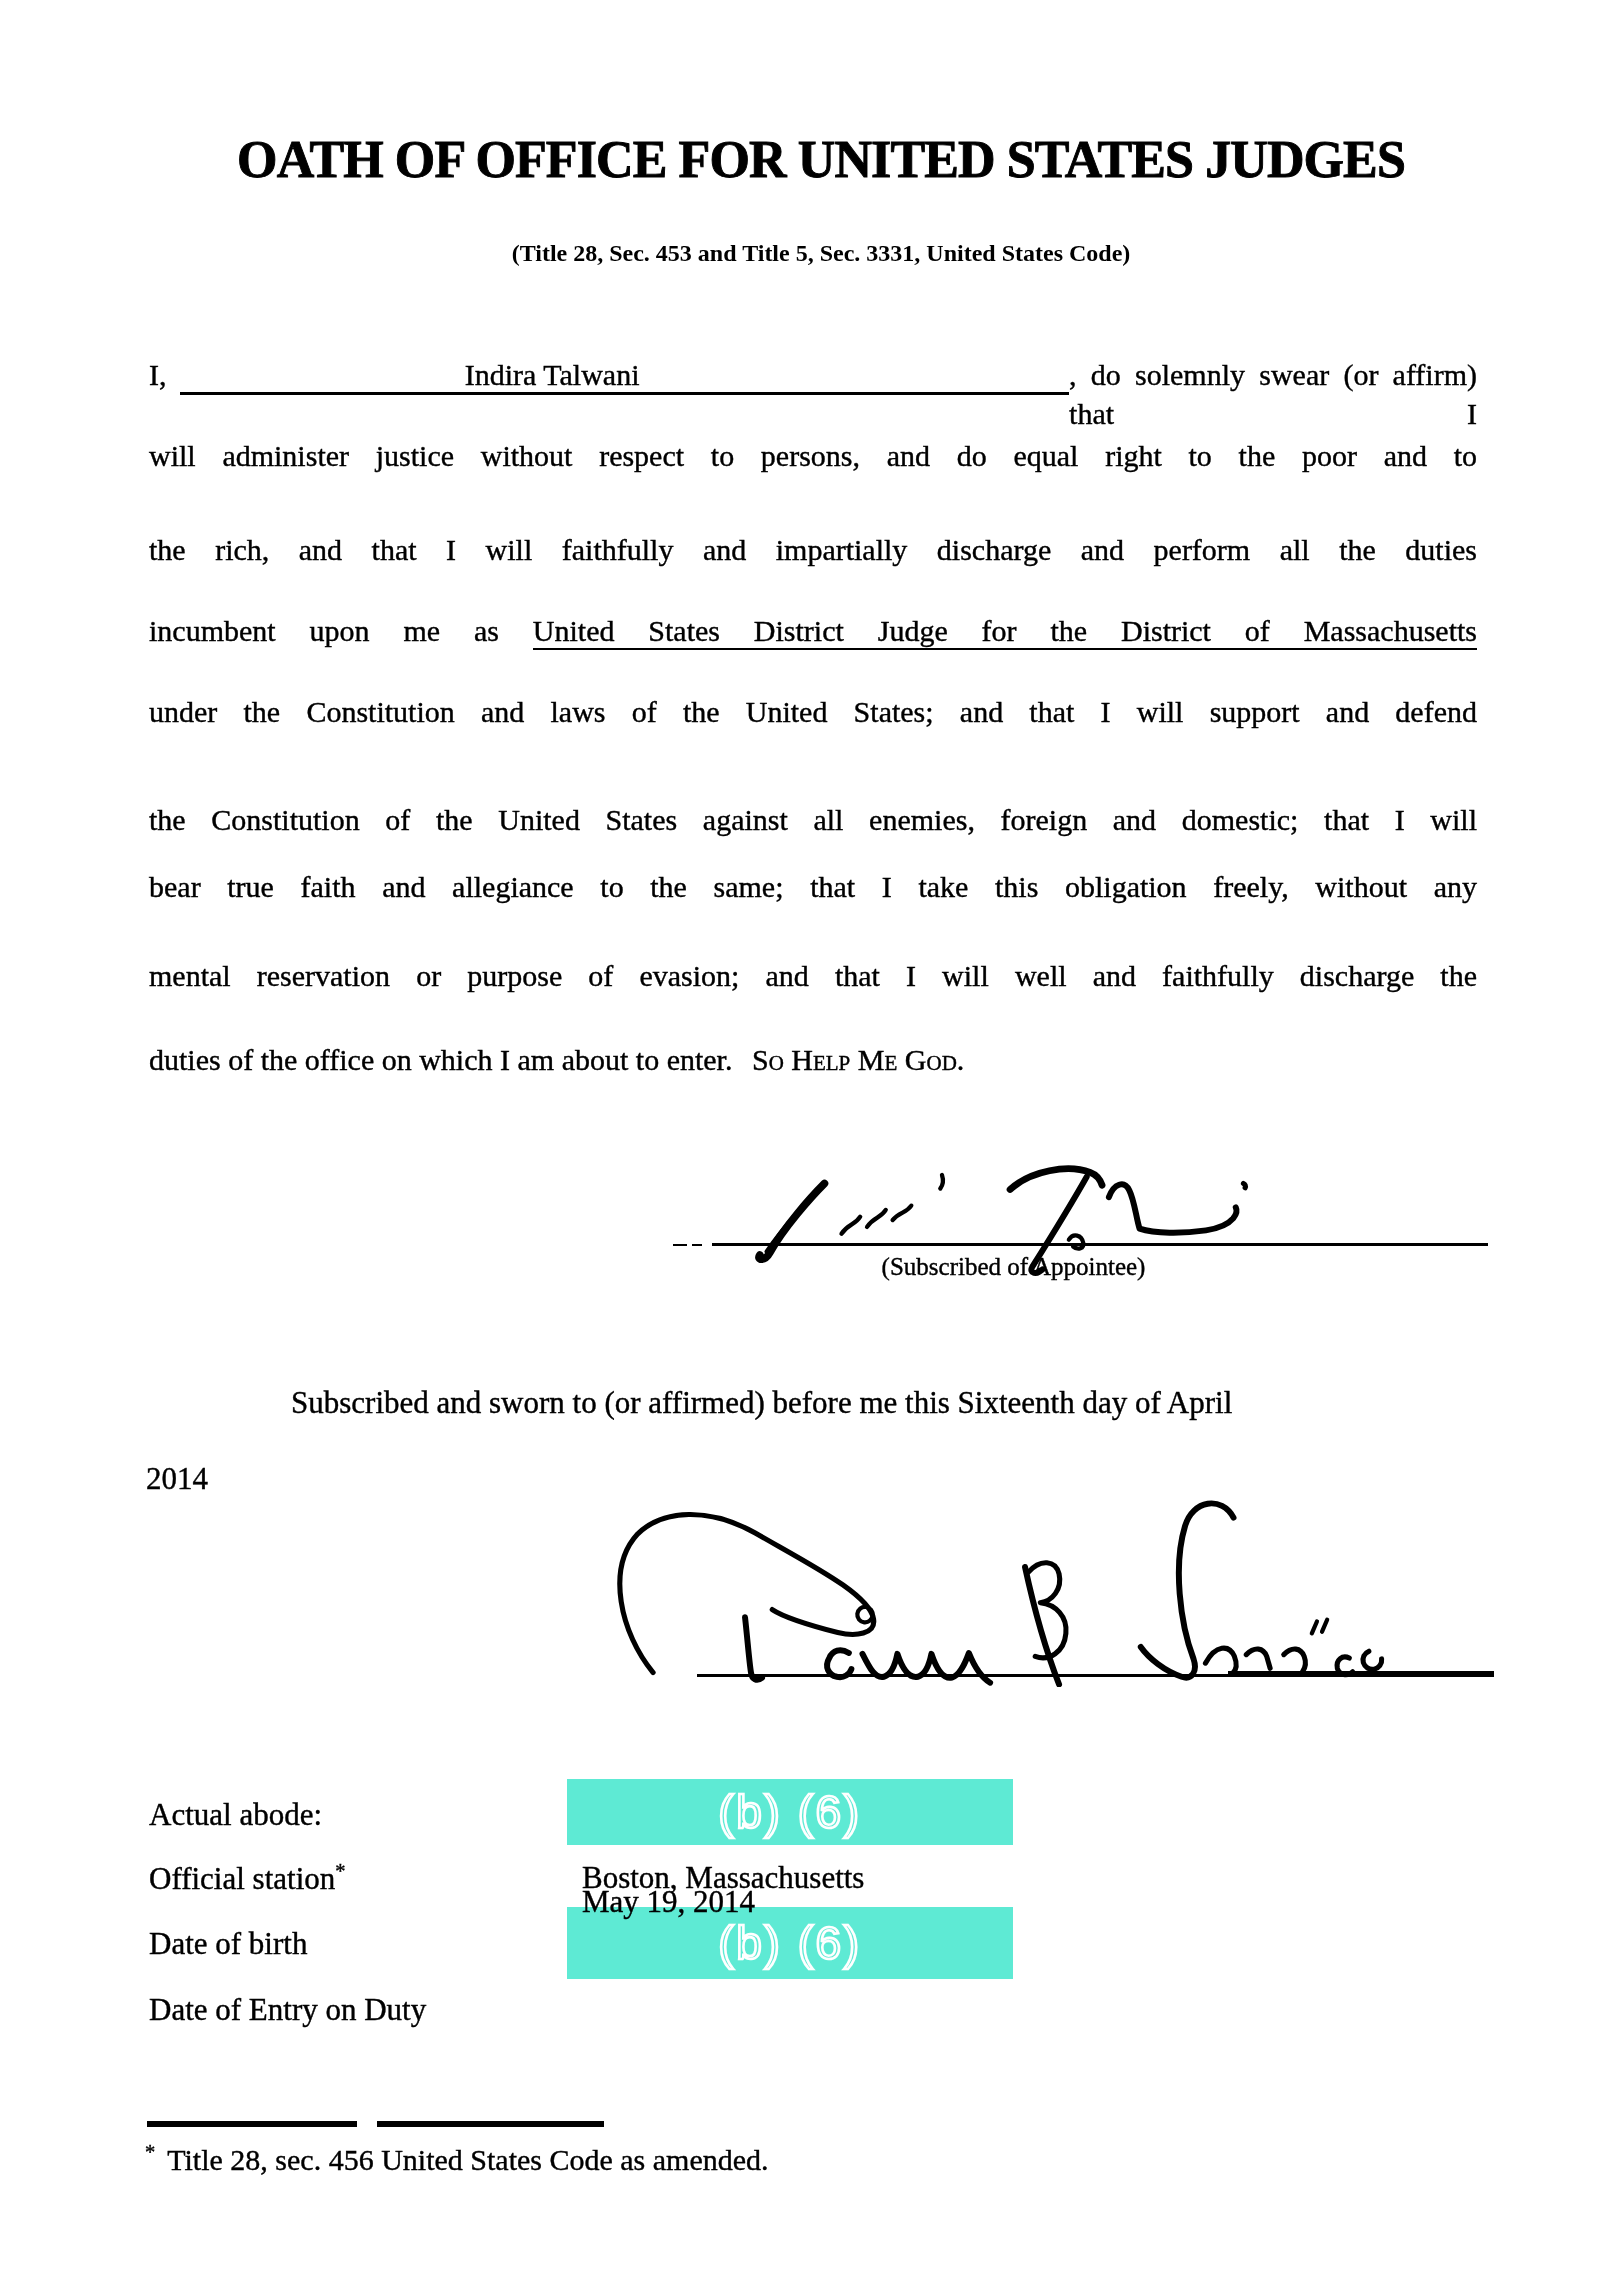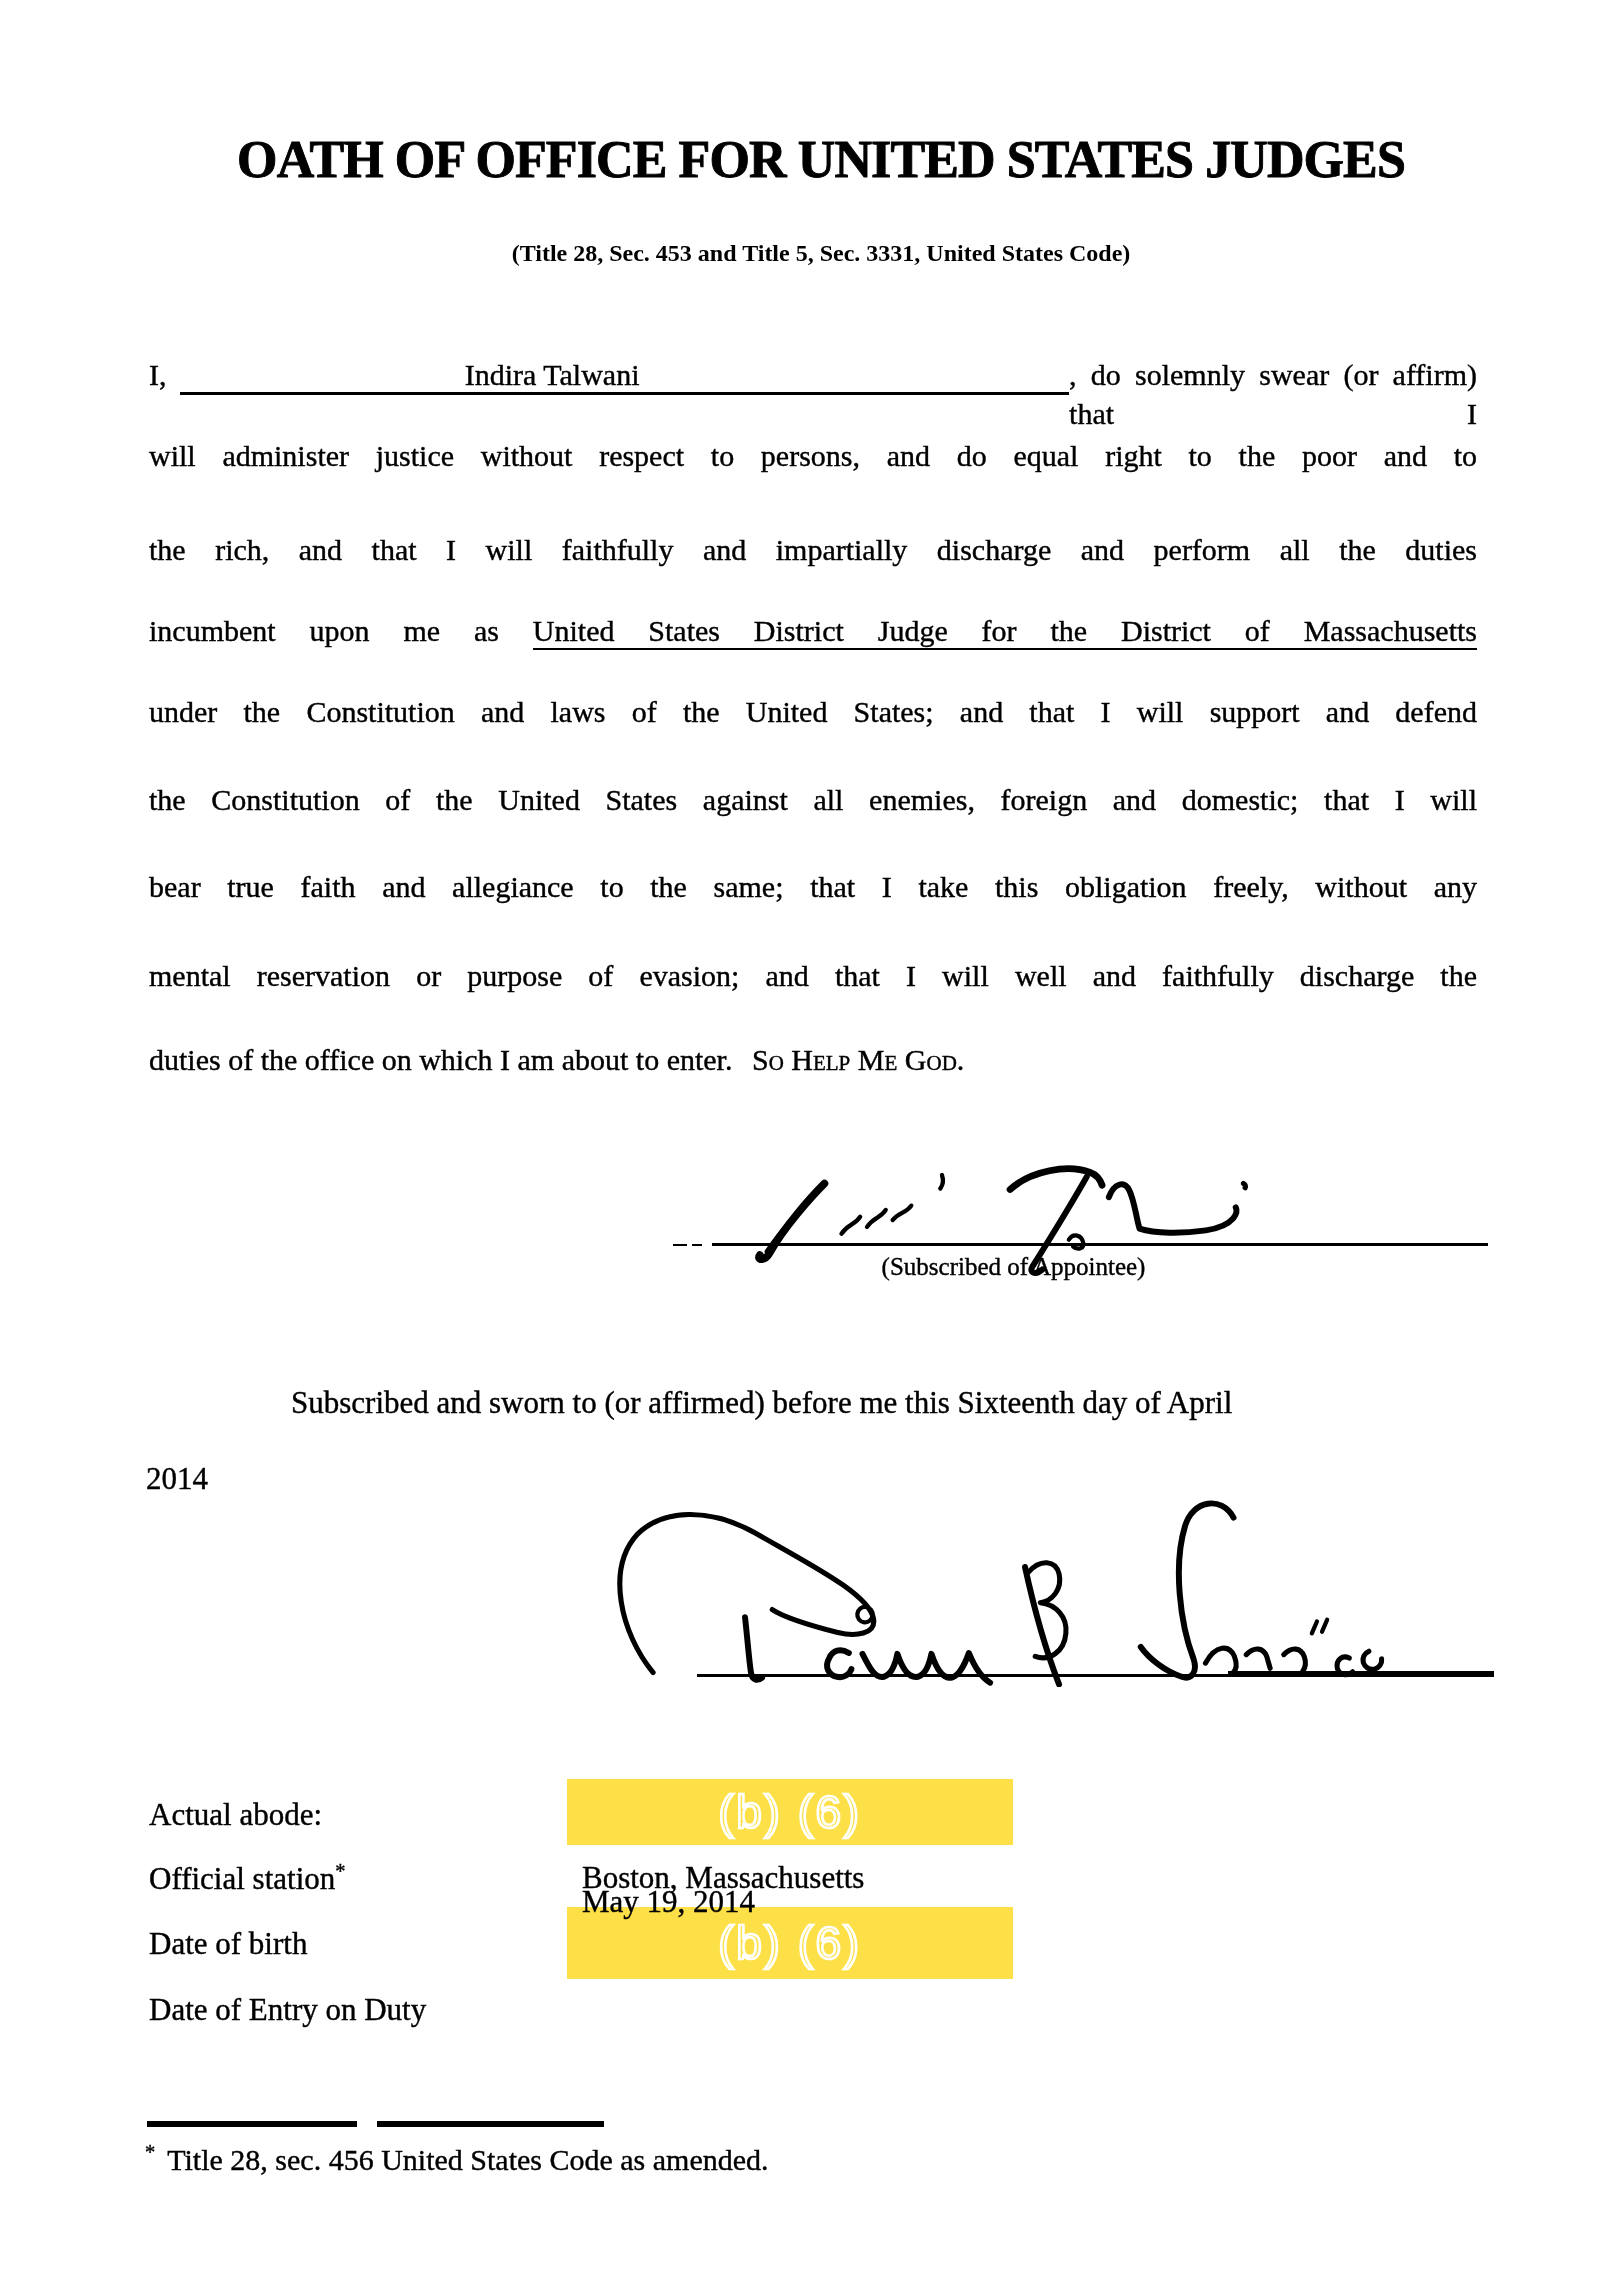--- a/index.html
+++ b/index.html
@@ -48,21 +48,21 @@
     position:absolute; left:816px; top:1253px; width:395px;
     text-align:center; font-size:25px; white-space:nowrap;
   }
   .attest-1{ position:absolute; left:291px; top:1385px; font-size:31px; white-space:nowrap; }
   .attest-2{ position:absolute; left:146px; top:1461px; font-size:31px; white-space:nowrap; }
   .field-label{ position:absolute; left:149px; font-size:31px; white-space:nowrap; }
   .field-value{ position:absolute; left:582px; font-size:31px; white-space:nowrap; }
   .sup-star{ font-size:20.5px; vertical-align:super; }
   .redaction{
     position:absolute; left:567px; width:446px;
-    background:#fde047;
+    background:#5eead4;
     display:flex; align-items:center; justify-content:center;
   }
   .redaction-text{
     font-family:"Liberation Sans", sans-serif;
     font-size:46px; letter-spacing:2.6px;
     color:transparent;
     -webkit-text-stroke:2.6px #fff;
   }
   @supports not (-webkit-text-stroke: 1px #fff){
     .redaction-text{ color:#fff; }
@@ -89,21 +89,21 @@
     <span class="name-underline"><span>Indira Talwani</span></span>
     <span class="tail">, do solemnly swear (or affirm) that I</span>
   </div>
   <div class="bodyline jline ink" style="top:436px;">will administer justice without respect to persons, and do equal right to the poor and to</div>
   <div class="bodyline jline ink" style="top:522px;margin-top:8px;">the rich, and that I will faithfully and impartially discharge and perform all the duties</div>
   <div class="bodyline jline ink" style="top:611px;">
     <span>incumbent upon me as</span>
     <span class="uphrase">United States District Judge for the District of Massachusetts</span>
   </div>
   <div class="bodyline jline ink" style="top:692px;">under the Constitution and laws of the United States; and that I will support and defend</div>
-  <div class="bodyline jline ink" style="top:780px;">the Constitution of the United States against all enemies, foreign and domestic; that I will</div>
+  <div class="bodyline jline ink" style="top:800px;">the Constitution of the United States against all enemies, foreign and domestic; that I will</div>
   <div class="bodyline jline ink" style="top:956px;">mental reservation or purpose of evasion; and that I will well and faithfully discharge the</div>
   <div class="bodyline jline ink" style="top:867px;">bear true faith and allegiance to the same; that I take this obligation freely, without any</div>
   <div class="bodyline ink" style="top:1040px;">
     <span>duties of the office on which I am about to enter.</span>
     <span class="smallcaps">So Help Me God.</span>
   </div>
 
   <svg class="sig-svg" style="left:741px; top:1151px;" width="545" height="128" viewBox="0 0 640 150">
     <path d="M 22,122 C 18,128 28,130 34,119 C 50,90 82,54 98,38" stroke-width="9"></path>
     <path d="M 30,118 C 48,92 76,60 94,42" stroke-width="5"></path>

